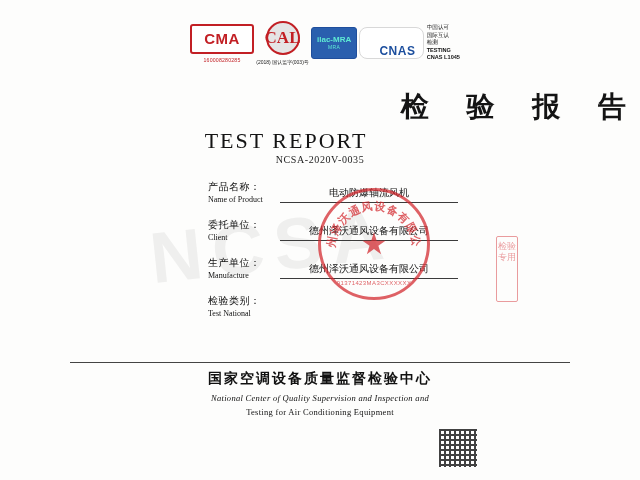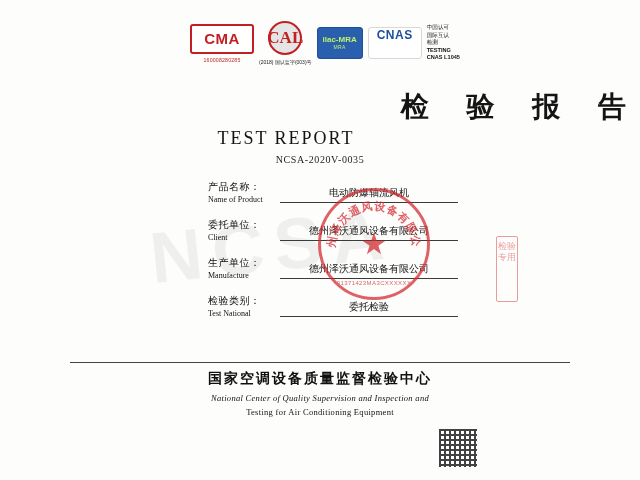--- a/index.html
+++ b/index.html
@@ -39,30 +39,31 @@
     color:#c21f24;font-family:"Liberation Serif",serif;font-size:17px;
     font-weight:bold;background:#e5e5e5;
   }
   .cal-num{
     color:#222;font-size:5px;font-family:"Liberation Sans",sans-serif;
     margin-top:4px;white-space:nowrap;
   }
   
   .ilac{
     width:44px;height:30px;border:1px solid #1f4e9c;border-radius:3px;
-    background:#2a5fae;color:#bef264;display:flex;flex-direction:column;
+    background:#2a5fae;color:#5eead4;display:flex;flex-direction:column;
     align-items:center;justify-content:center;line-height:1.05;
   }
   .ilac-top{font-family:"Liberation Sans",sans-serif;font-size:8px;font-weight:bold;}
   .ilac-bot{font-family:"Liberation Sans",sans-serif;font-size:5px;letter-spacing:0.3px;}
   
   .cnas{
-    width:52px;height:30px;border-radius:3px;background:#ffffff;
-    display:flex;align-items:flex-start;justify-content:center;
+    width:52px;height:30px;border-radius:8px;background:#ffffff;
+    display:flex;align-items:flex-end;justify-content:center;
     border:1px solid #d8d8d8;
+    padding-left:11px;
   }
   .cnas-txt{
     color:#1d4f9e;font-family:"Liberation Sans",sans-serif;
     font-size:12px;font-weight:bold;letter-spacing:0.5px;
   }
   
   .cnas-block{
     font-family:"Liberation Sans",sans-serif;font-size:5.6px;
     line-height:1.35;color:#111;text-align:left;
   }
@@ -70,21 +71,21 @@
   .cnas-block .en{font-weight:bold;}
 
   
   .title-cn{
     position:absolute;left:0;top:88px;width:640px;text-align:right;
     font-family:"DejaVu Serif", serif;font-size:28px;font-weight:bold;
     letter-spacing:14px;color:#141414;text-indent:14px;
   }
   .title-en{
     position:absolute;left:0;top:128px;width:572px;text-align:center;
-    font-family:"Liberation Serif",serif;font-size:18px;color:#141414;
+    font-family:"Liberation Serif",serif;font-size:22px;color:#141414;
     letter-spacing:2px;
   }
   .report-no{
     position:absolute;left:0;top:154px;width:640px;text-align:center;
     font-family:"Liberation Serif",serif;font-size:10px;color:#222;
     letter-spacing:0.6px;
   }
 
   
   .fields{position:absolute;left:208px;top:182px;width:250px;}
@@ -257,23 +258,20 @@
       </div>
       <div class="val-wrap">
         <span class="val">德州泽沃通风设备有限公司</span>
       </div>
     </div>
 
     <div class="row">
       <div class="label">
         <span class="cn">检验类别：</span>
         <span class="en">Test National</span>
-      </div>
-      <div class="val-wrap">
-        <span class="val">委托检验</span>
       </div>
     </div>
   </div>
 
   <div class="seal">
     <svg class="arc" viewBox="0 0 106 106">
       <defs>
         <path id="arcpath" d="M 14,58 A 39,39 0 0 1 92,58"></path>
       </defs>
       <text>

